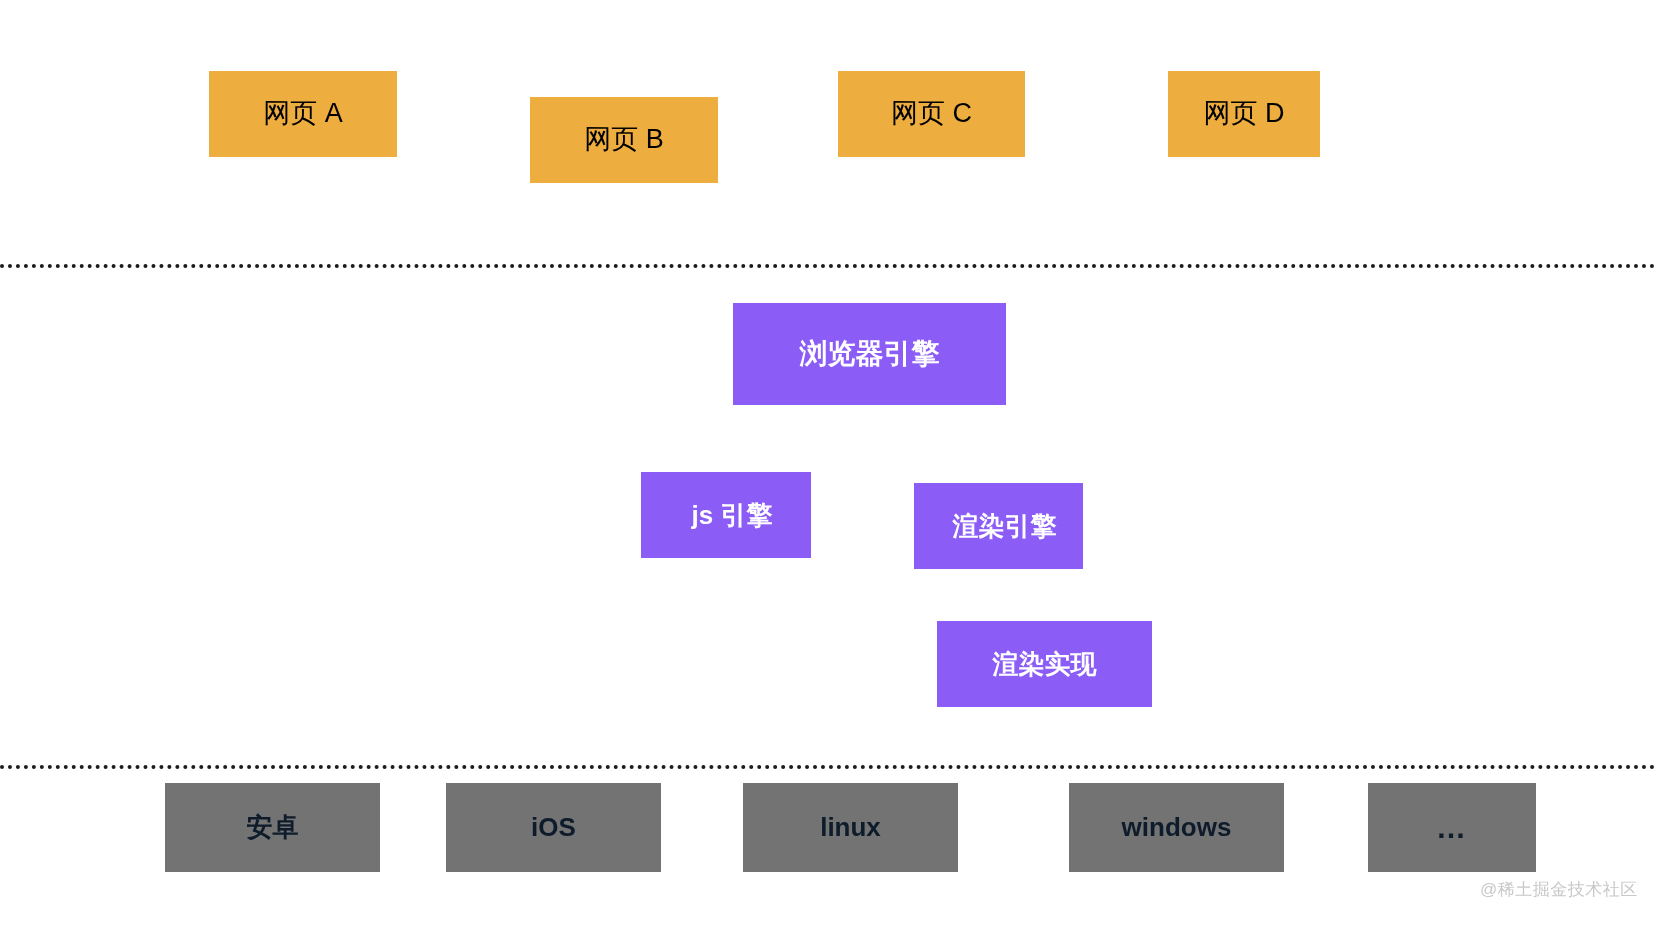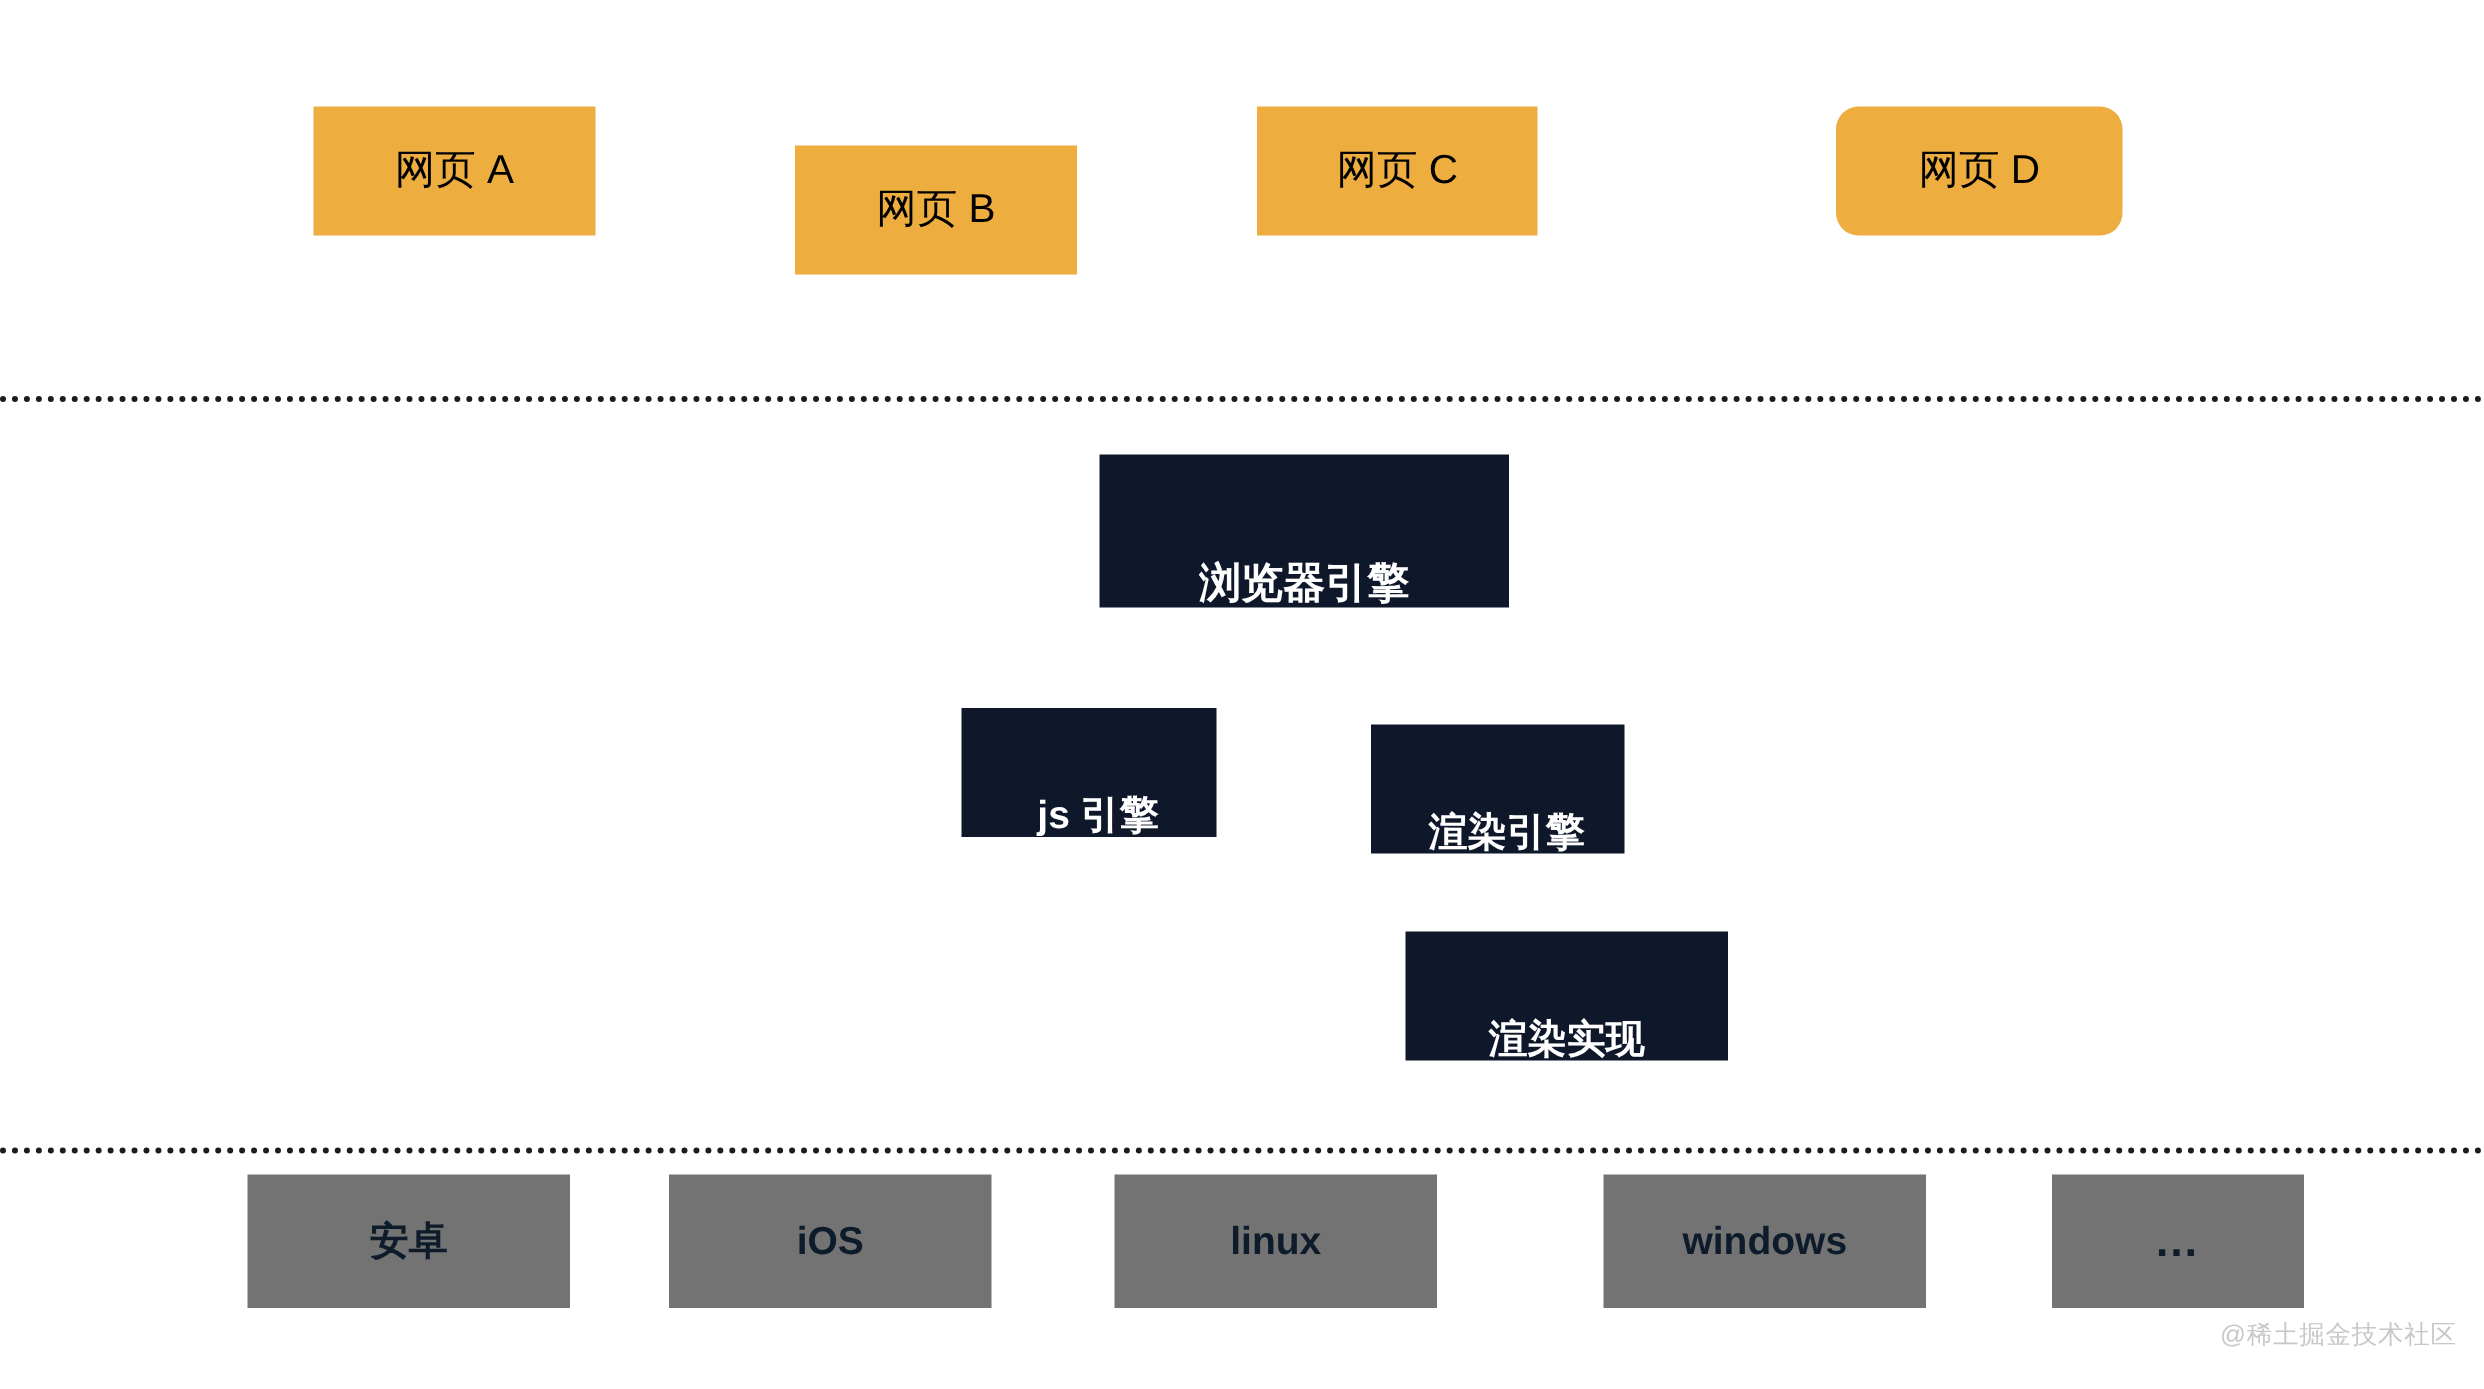--- a/index.html
+++ b/index.html
@@ -28,24 +28,23 @@
     line-height: 1.1;
     white-space: nowrap;
   }
   .box-webpage {
     background: #edad3f;
     color: #000000;
     font-size: 27px;
     font-weight: 400;
   }
   .box-engine {
-    background: #0f172a;
+    background: #8b5cf6;
     color: #ffffff;
     font-weight: 700;
-    align-items: flex-end;
   }
   .box-engine-top   { font-size: 28px; }
   .box-engine-mid   { font-size: 26px; padding-left: 12px; }
   .box-engine-low   { font-size: 26px; }
   .box-os {
     background: #737373;
     color: #0d1b2a;
     font-size: 26px;
     font-weight: 700;
   }
@@ -76,21 +75,21 @@
 
   <div class="box box-webpage" style="left: 209px; top: 71px; width: 188px; height: 86px;">
     <span>网页 A</span>
   </div>
   <div class="box box-webpage" style="left: 530px; top: 71px; width: 188px; height: 86px; margin-top: 26px;">
     <span>网页 B</span>
   </div>
   <div class="box box-webpage" style="left: 838px; top: 71px; width: 187px; height: 86px;">
     <span>网页 C</span>
   </div>
-  <div class="box box-webpage" style="left: 1224px; top: 71px; width: 191px; height: 86px; border-radius: 15px;">
+  <div class="box box-webpage" style="left: 1168px; top: 71px; width: 152px; height: 86px;">
     <span>网页 D</span>
   </div>
 
   <div class="divider" style="top: 264px;"></div>
 
   <div class="box box-engine box-engine-top" style="left: 733px; top: 303px; width: 273px; height: 102px;">
     <span>浏览器引擎</span>
   </div>
   <div class="box box-engine box-engine-mid" style="left: 641px; top: 472px; width: 170px; height: 86px;">
     <span>js 引擎</span>

